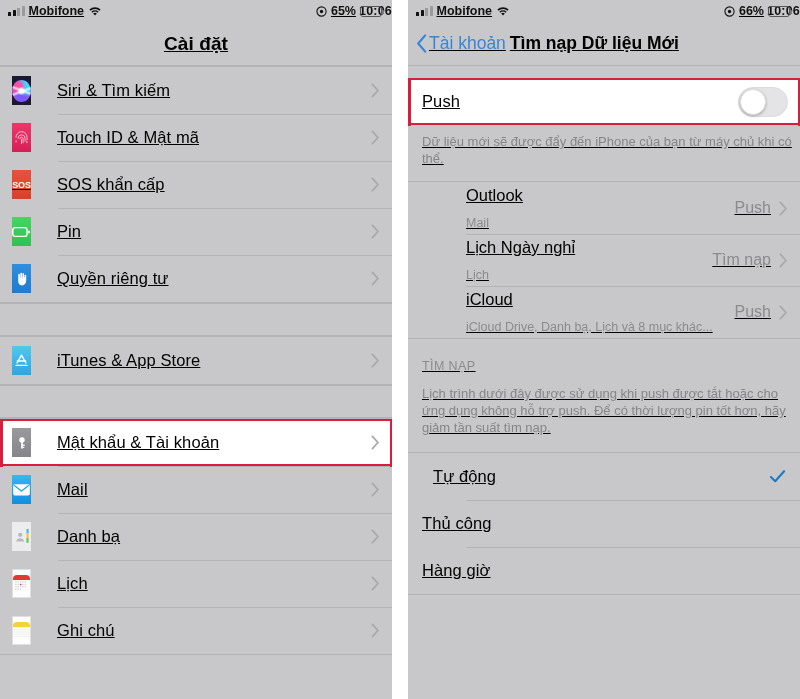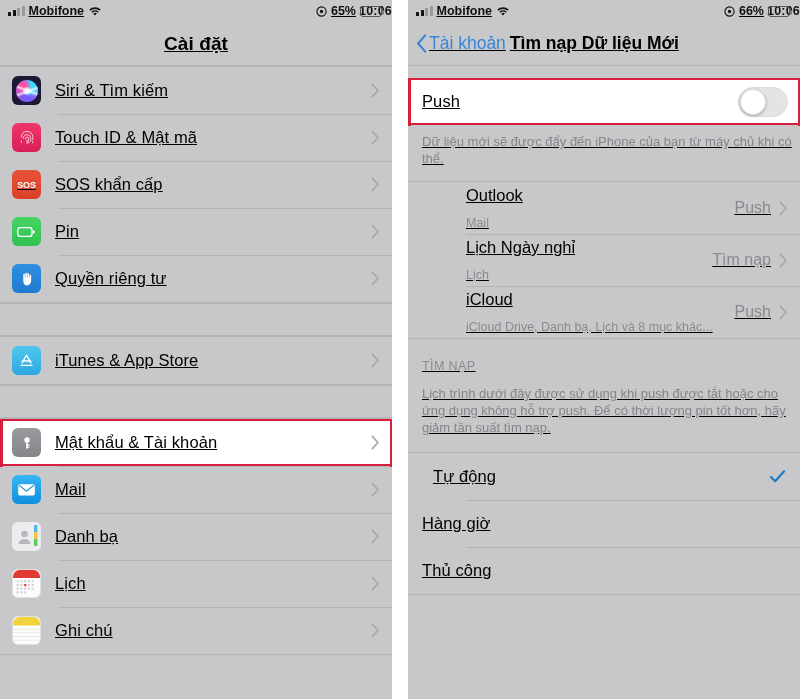--- a/index.html
+++ b/index.html
@@ -77,22 +77,22 @@
   .row {
     display: flex; align-items: center;
     height: 47px; padding-left: 12px; position: relative;
     background: #c8c8ca;
   }
   .row + .row::before {
     content:""; position:absolute; left: 58px; right: 0; top: 0; height:1px;
     background:#b4b4b7;
   }
   .row .ico {
-    width: 29px; height: 29px; border-radius: 6px; flex: none;
-    margin-right: 14px; position: relative; overflow: hidden;
+    width: 19px; height: 29px; border-radius: 0; flex: none;
+    margin-right: 26px; position: relative; overflow: hidden;
     display:flex; align-items:center; justify-content:center;
   }
   .row .label { font-size: 16.5px; color: #000; flex: 1; letter-spacing: .1px;}
   .row .value { font-size: 16px; color: #8b8b8f; margin-right: 8px; }
   .chev { width: 9px; height: 15px; margin-right: 12px; flex:none; }
 
   
   .row2 { height: 52px; align-items: center; padding-left: 14px; }
   .row2 .txt { flex: 1; display:flex; flex-direction: column; justify-content:center; gap:11px;margin-left:44px;}
   .row2 .t1 { font-size: 16.5px; color:#000; }
@@ -475,21 +475,21 @@
       <div class="footnote">Lịch trình dưới đây được sử dụng khi push được tắt hoặc cho ứng dụng không hỗ trợ push. Để có thời lượng pin tốt hơn, hãy giảm tần suất tìm nạp.</div>
 
       <div class="group">
         <div class="row">
           <span class="label" style="margin-left:13px">Tự động</span>
           <svg class="check" viewBox="0 0 18 18">
               <path d="M2 9.6 6.6 14 16 3.4" fill="none" stroke="#1a7bc4" stroke-width="2.2" stroke-linecap="round" stroke-linejoin="round"></path>
             </svg>
         </div>
         <div class="row">
+          <span class="label" style="margin-left:2px">Thủ công</span>
+        </div>
+        <div class="row">
           <span class="label" style="margin-left:2px">Hàng giờ</span>
-        </div>
-        <div class="row">
-          <span class="label" style="margin-left:2px">Thủ công</span>
         </div>
       </div>
     </div>
   </div>
 </div>
 
 </body></html>

